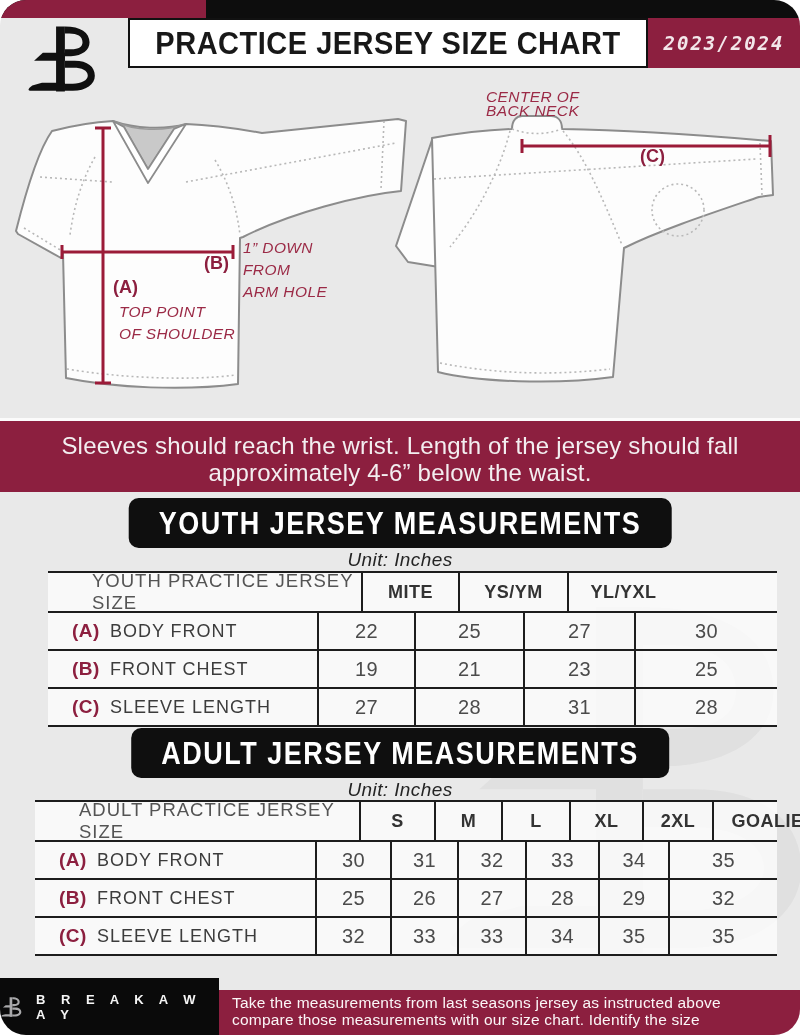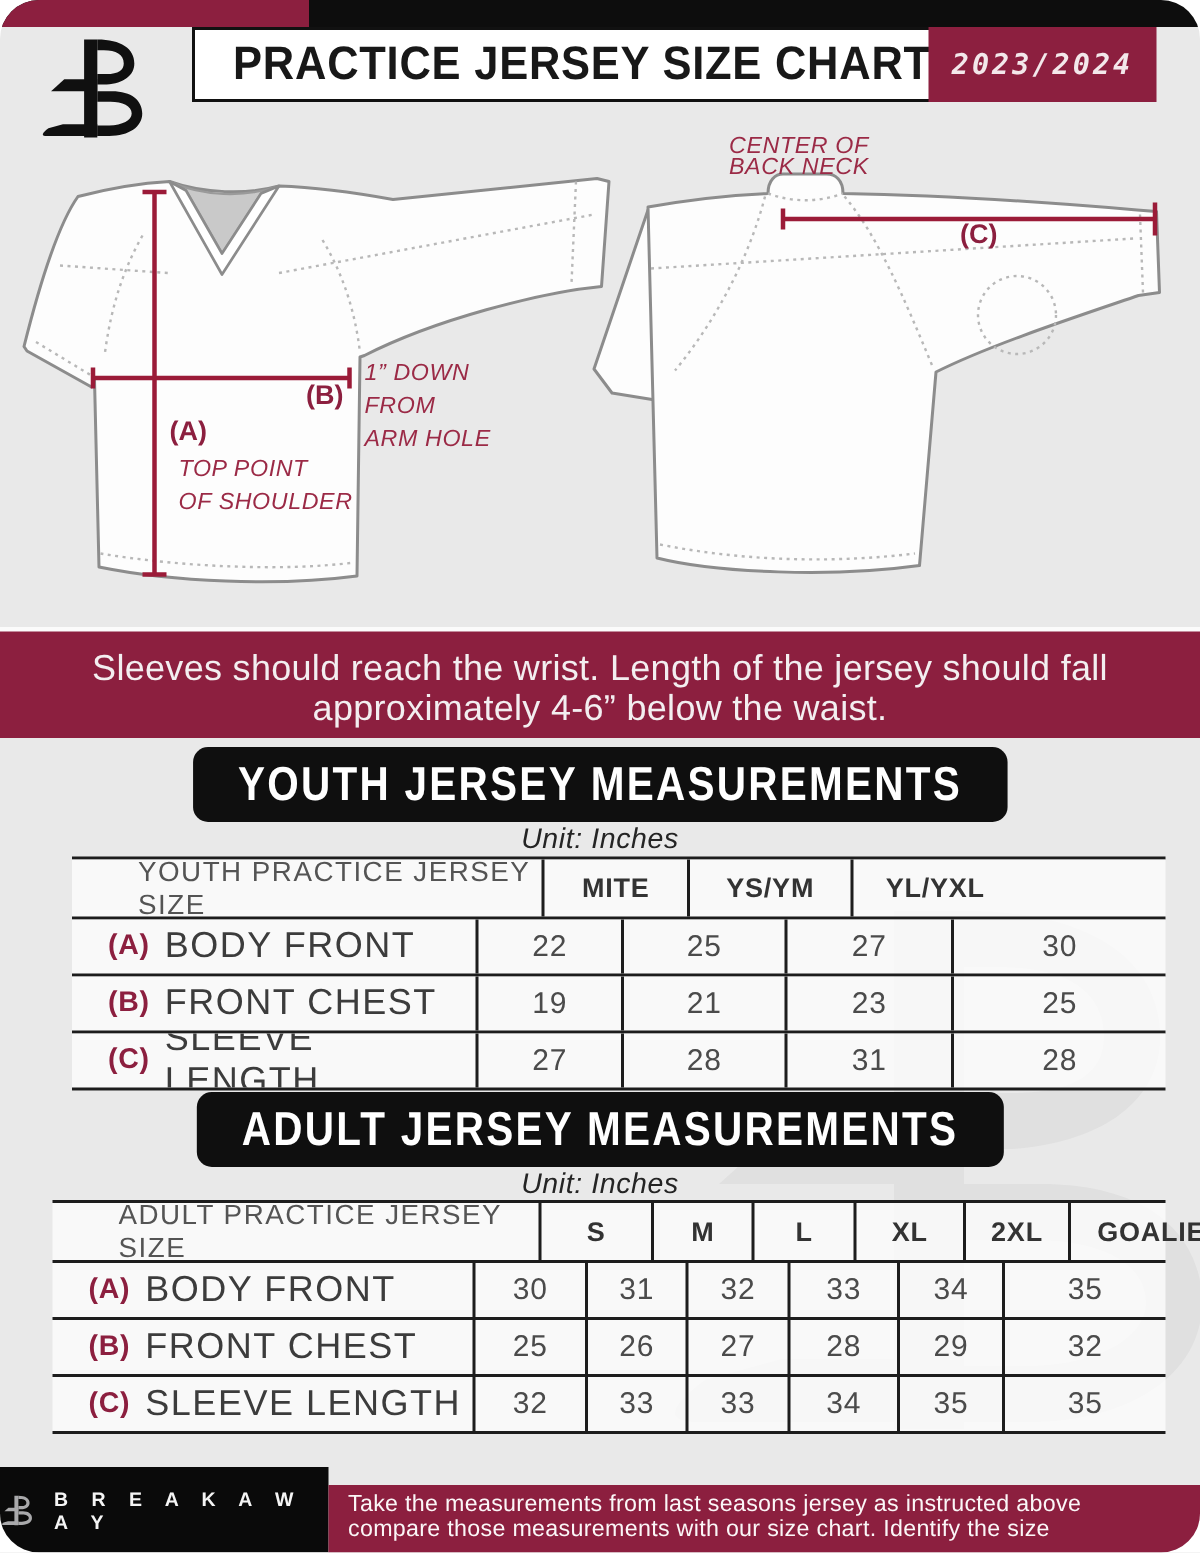--- a/index.html
+++ b/index.html
@@ -11,21 +11,21 @@
   .top-strip{position:absolute;left:0;top:0;width:800px;height:18px;background:#0d0d0d;}
   .top-strip .strip-maroon{position:absolute;left:0;top:0;width:206px;height:18px;background:#8c1f3f;}
   
   .brand-logo{position:absolute;left:24px;top:22px;width:80px;height:74px;}
   .title-box{
     position:absolute;left:128px;top:18px;width:520px;height:50px;background:#ffffff;
     border:2px solid #111; box-sizing:border-box; display:flex;align-items:center;justify-content:center;
   }
   .title-box span{font-size:29px;font-weight:700;color:#181818;letter-spacing:.5px;display:inline-block;transform:scaleY(1.08);}
   .season-box{
-    position:absolute;left:619px;top:18px;width:152px;height:50px;background:#8c1f3f;
+    position:absolute;left:648px;top:18px;width:152px;height:50px;background:#8c1f3f;
     display:flex;align-items:center;justify-content:center;
   }
   .season-box span{
     font-family:"DejaVu Sans Mono", monospace;font-style:italic;font-weight:700;
     font-size:19px;letter-spacing:2px;color:#f3e7ea;
   }
   
   .diagram-svg{position:absolute;left:0;top:85px;}
   .jersey{fill:#fdfdfd;stroke:#8c8c8c;stroke-width:2;stroke-linejoin:round;}
   .seam{fill:none;stroke:#b8b8b8;stroke-width:1.6;stroke-dasharray:2 3;}
@@ -65,21 +65,21 @@
   .youth-table .tr{grid-template-columns:269px 97px 109px 111px 143px;}
   .adult-table .tr{grid-template-columns:280px 75px 67px 68px 73px 70px 109px;}
   .tr.head{height:38px;padding-left:44px;}
   .tr.body-row{height:36px;}
   .td{display:flex;align-items:center;justify-content:center;overflow:hidden;}
   .td.val{border-left:2.5px solid #1d1d1d;font-size:20px;color:#4b4b4b;letter-spacing:.5px;}
   .tr.head .td.val{font-weight:700;color:#333;font-size:18px;letter-spacing:.5px;}
   .td.size-label{font-size:18.5px;color:#545454;letter-spacing:1px;}
   .td.row-label{justify-content:flex-start;padding-left:24px;}
   .td .key{font-weight:700;font-size:19px;color:#8c1f3f;margin-right:10px;letter-spacing:.5px;}
-  .td .lbl{font-size:24px;color:#3c3c3c;letter-spacing:1px;}
+  .td .lbl{font-size:18px;color:#3c3c3c;letter-spacing:1px;}
   
   .footer-black{
     position:absolute;left:0;top:978px;width:219px;height:57px;background:#0a0a0a;
     display:flex;align-items:center;justify-content:center;gap:12px;
   }
   .footer-black .brand-name{color:#f5f5f5;font-size:13px;font-weight:700;letter-spacing:6px;}
   .footer-maroon{
     position:absolute;left:219px;top:978px;width:581px;height:57px;background:#8c1f3f;
     box-sizing:border-box;padding:4px 0 0 13px;margin-top:12px;
   }

